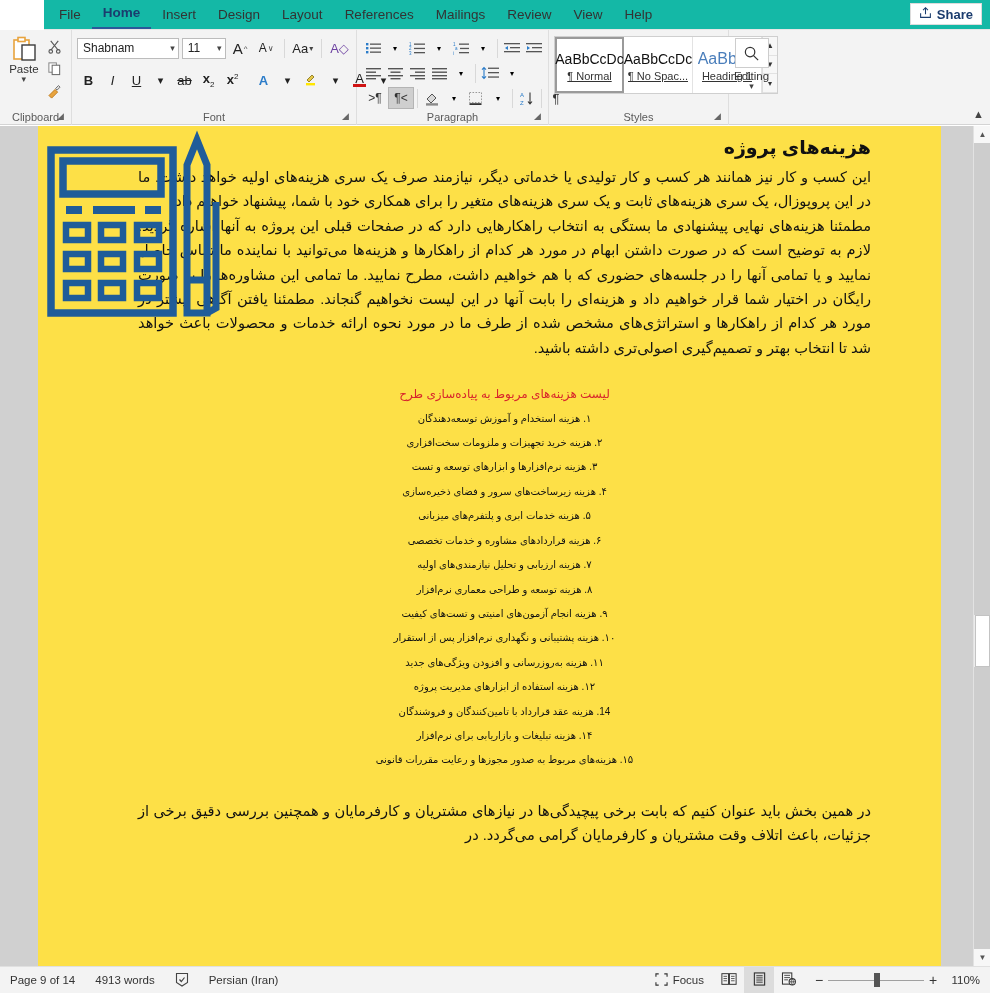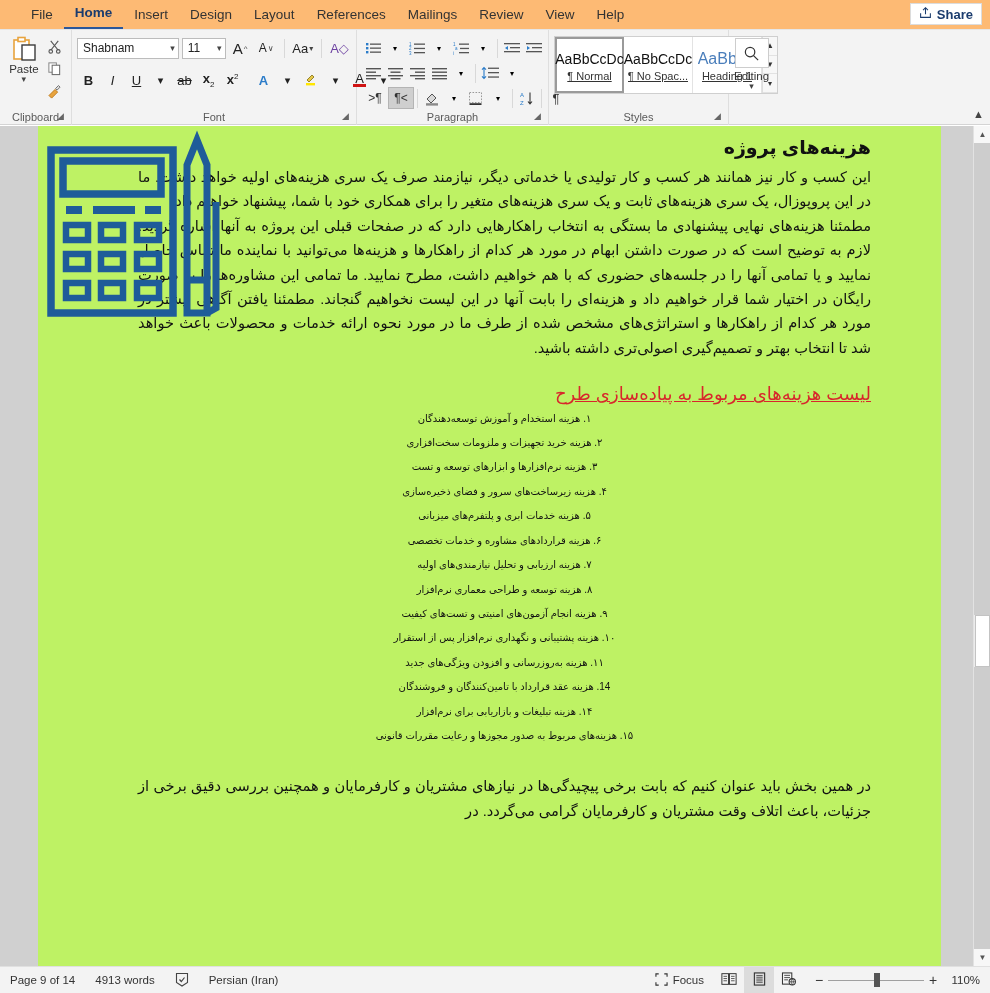--- a/index.html
+++ b/index.html
@@ -7,26 +7,27 @@
     margin: 0; padding: 0;
     width: 990px; height: 993px;
     overflow: hidden;
     background: #ffffff;
     font-family: "Liberation Sans", "DejaVu Sans", sans-serif;
   }
 
   
   .tabbar {
     height: 30px;
-    background: #fdba74;
+    background: #14b8a6;
     display: flex;
     align-items: flex-end;
-    padding-left: 20px;
+    padding-left: 4px;
     position: relative;
     border-bottom: 1px solid #e6e6e6;
+    margin-left: 44px;
   }
   .tab {
     font-size: 13.5px;
     color: #333;
     padding: 4px 11px 6px 11px;
     line-height: 16px;
     cursor: default;
     white-space: nowrap;
   }
   .tab.active {
@@ -154,39 +155,39 @@
     position: absolute;
     top: 126px; left: 0; right: 0; bottom: 27px;
     background: #d0d0d0;
     overflow: hidden;
   }
   .page {
     position: absolute;
     left: 38px; top: 0;
     width: 903px;
     height: 100%;
-    background: #bef264;
+    background: #fde047;
   }
   .page-content {
     position: relative;
     padding: 8px 70px 0 100px;
     direction: rtl;
   }
 
   .doc-title {
     font-size: 19px; font-weight: bold; color: #111;
     text-align: right; margin: 0 0 3px 0; line-height: 28px;
   }
   .para {
     font-size: 14.6px; color: #111; line-height: 24.4px;
     text-align: justify; margin: 0;
   }
   .red-head {
-    color: #d8262c; font-size: 18px; line-height: 24.4px;
-    margin: 22px 0 0 0; text-decoration: underline;
+    color: #d8262c; font-size: 12px; line-height: 24.4px;
+    text-align: center; margin: 22px 0 0 0;
   }
   .olist { margin: 0; padding: 0; list-style: none; }
   .olist li {
     font-size: 10px; color: #111; line-height: 24.4px;
     text-align: center;
   }
   .tailpara { margin-top: 26px; }
 
   
   .calc-float {
@@ -642,20 +643,21 @@
         <li>۲. هزینه خرید تجهیزات و ملزومات سخت‌افزاری</li>
         <li>۳. هزینه نرم‌افزارها و ابزارهای توسعه و تست</li>
         <li>۴. هزینه زیرساخت‌های سرور و فضای ذخیره‌سازی</li>
         <li>۵. هزینه خدمات ابری و پلتفرم‌های میزبانی</li>
         <li>۶. هزینه قراردادهای مشاوره و خدمات تخصصی</li>
         <li>۷. هزینه ارزیابی و تحلیل نیازمندی‌های اولیه</li>
         <li>۸. هزینه توسعه و طراحی معماری نرم‌افزار</li>
         <li>۹. هزینه انجام آزمون‌های امنیتی و تست‌های کیفیت</li>
         <li>۱۰. هزینه پشتیبانی و نگهداری نرم‌افزار پس از استقرار</li>
         <li>۱۱. هزینه به‌روزرسانی و افزودن ویژگی‌های جدید</li>
+        <li>۱۲. هزینه استفاده از ابزارهای مدیریت پروژه</li>
         <li>14. هزینه عقد قرارداد با تامین‌کنندگان و فروشندگان</li>
         <li>۱۴. هزینه تبلیغات و بازاریابی برای نرم‌افزار</li>
         <li>۱۵. هزینه‌های مربوط به صدور مجوزها و رعایت مقررات قانونی</li>
       </ul>
 
       <p class="para tailpara">در همین بخش باید عنوان کنیم که بابت برخی پیچیدگی‌ها در نیازهای مشتریان و کارفرمایان و همچنین بررسی دقیق برخی از جزئیات، باعث اتلاف وقت مشتریان و کارفرمایان گرامی می‌گردد. در</p>
     </div>
   </div>
 </div>
 

